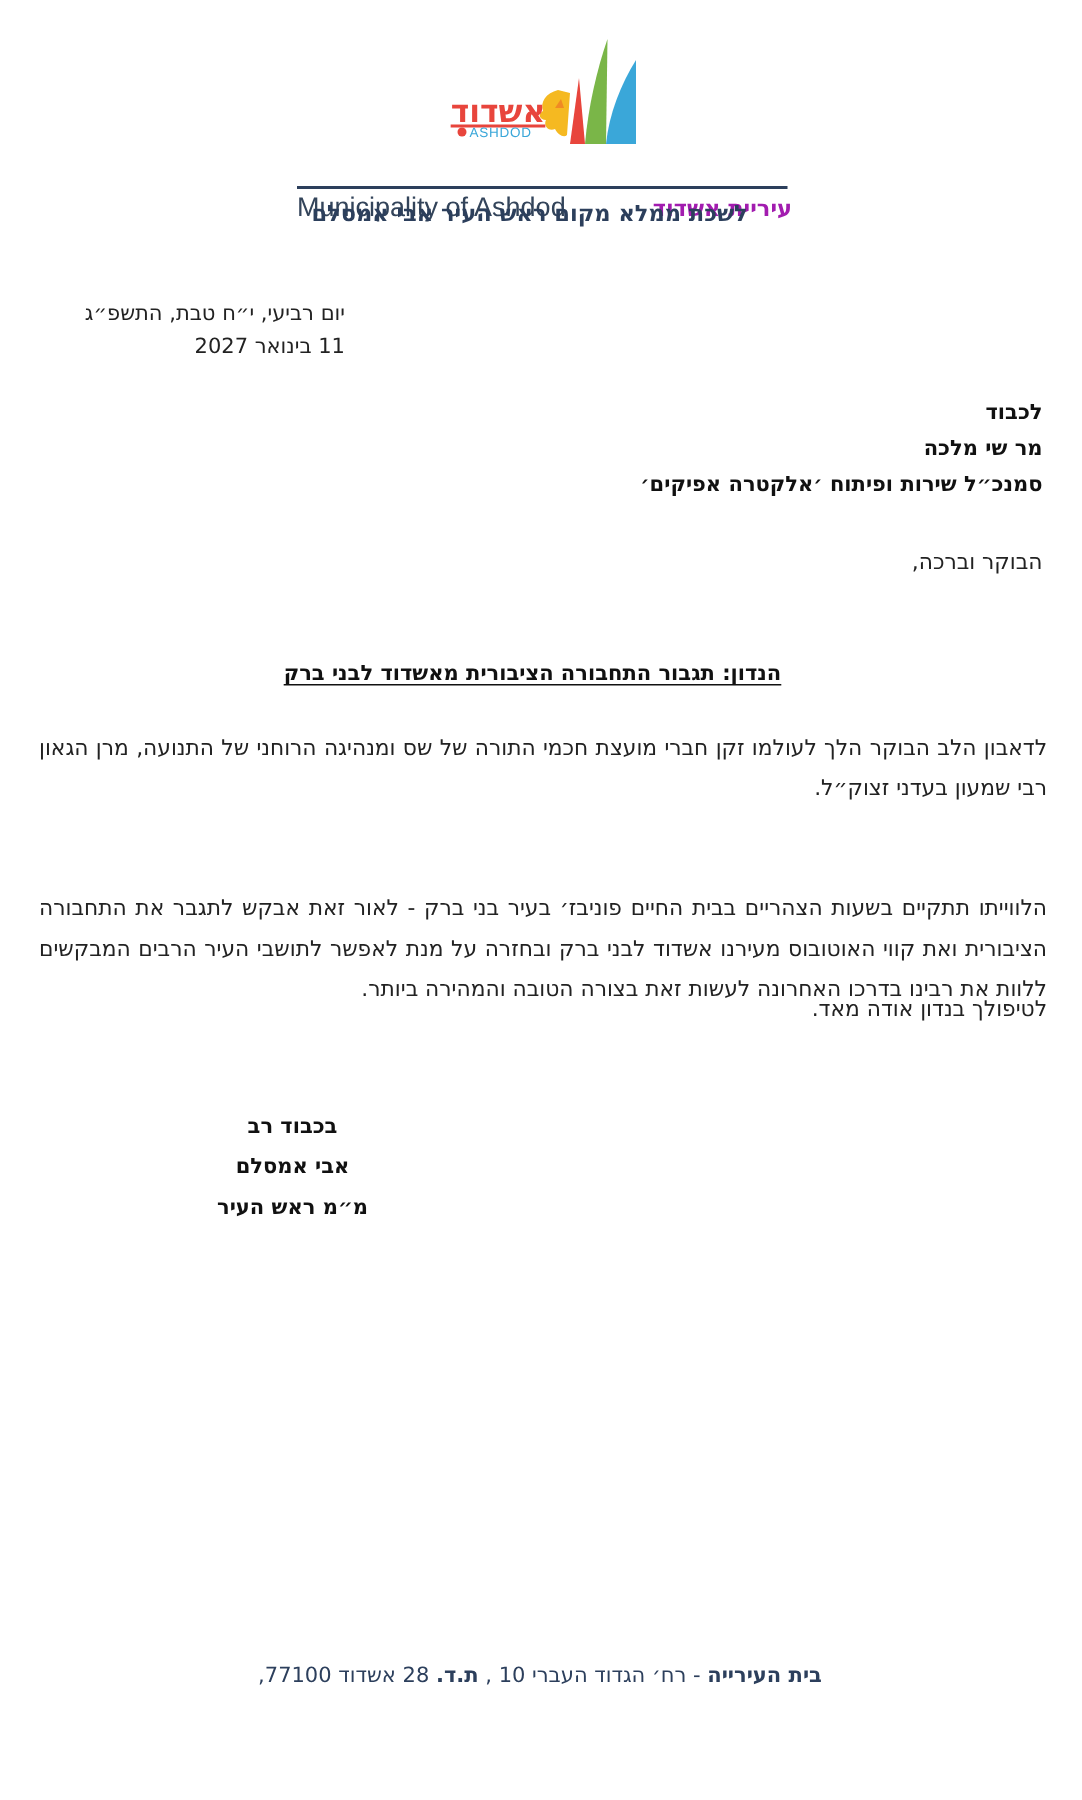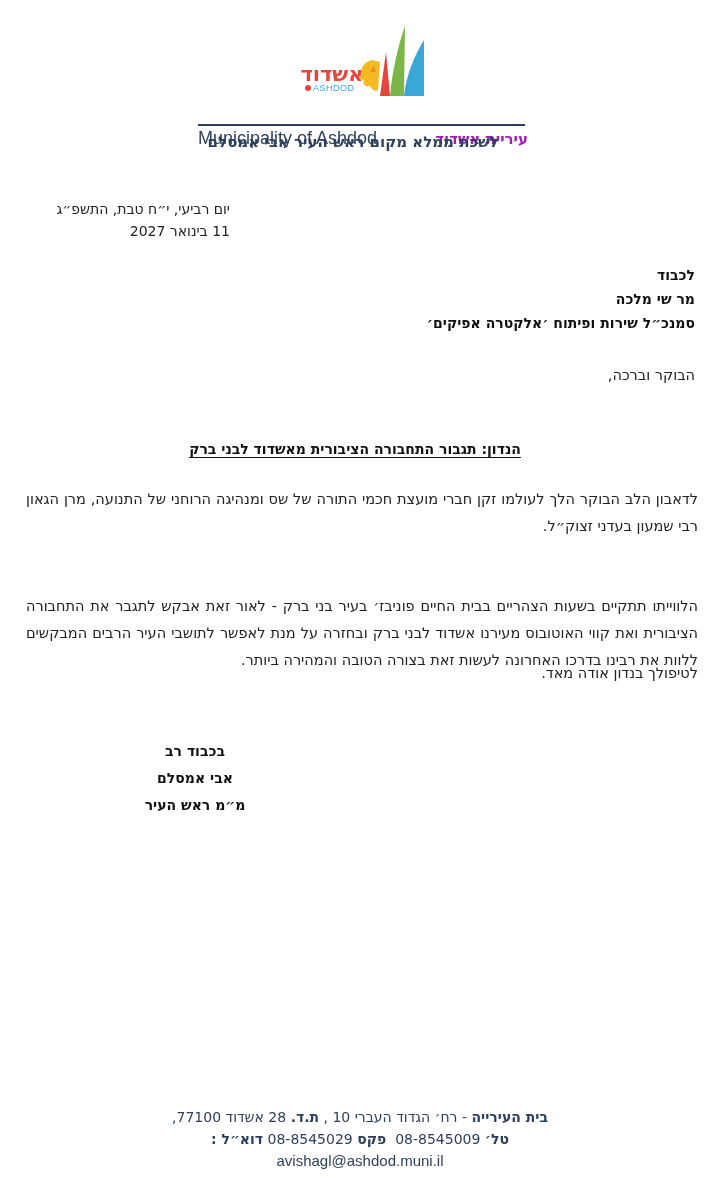--- a/index.html
+++ b/index.html
@@ -8,21 +8,21 @@
       font-family: "DejaVu Sans", sans-serif; color: #222222;
     }
     .abs { position: absolute; }
 
     
     #logo { left: 290px; top: 22px; width: 140px; height: 78px; }
     #logo svg { display: block; }
     #logo-wordmark {
       left: 292px; top: 62px; width: 80px; text-align: center;
       font-family: "DejaVu Sans", sans-serif; font-weight: bold;
-      font-size: 21px; color: #e8453c; direction: rtl; letter-spacing: 0px;
+      font-size: 21px; color: #e8453c; direction: rtl; letter-spacing: 0px; text-decoration: underline;
     }
     #logo-latin {
       left: 305px; top: 83px; font-size: 9px; color: #3aa7d9;
       font-family: Liberation Sans, sans-serif; letter-spacing: 0.5px;
     }
     #logo-latin .dot { display:inline-block; width:6px; height:6px; border-radius:50%; background:#e8453c; margin-right:2px; vertical-align: 0px; }
 
     #muni-line {
       left: 198px; top: 96px; width: 330px; height: 26px;
       display: flex; justify-content: space-between; align-items: baseline; margin-top: 32px;
@@ -111,21 +111,13 @@
   <div>מ״מ ראש העיר</div>
 </div>
 
 <div id="footer" class="abs">
   <div>
     <b>בית העירייה</b>
     <span>- רח׳ הגדוד העברי 10 ,</span>
     <b>ת.ד.</b>
     <span>28 אשדוד 77100,</span>
   </div>
-  <div>
-    <b>טל׳</b>
-    <span>08-8545009</span>
-    &nbsp;<b>פקס</b>
-    <span>08-8545029</span>
-    <b>דוא״ל :</b>
-    <span class="email">avishagl@ashdod.muni.il</span>
-  </div>
 </div>
 
 </body></html>

